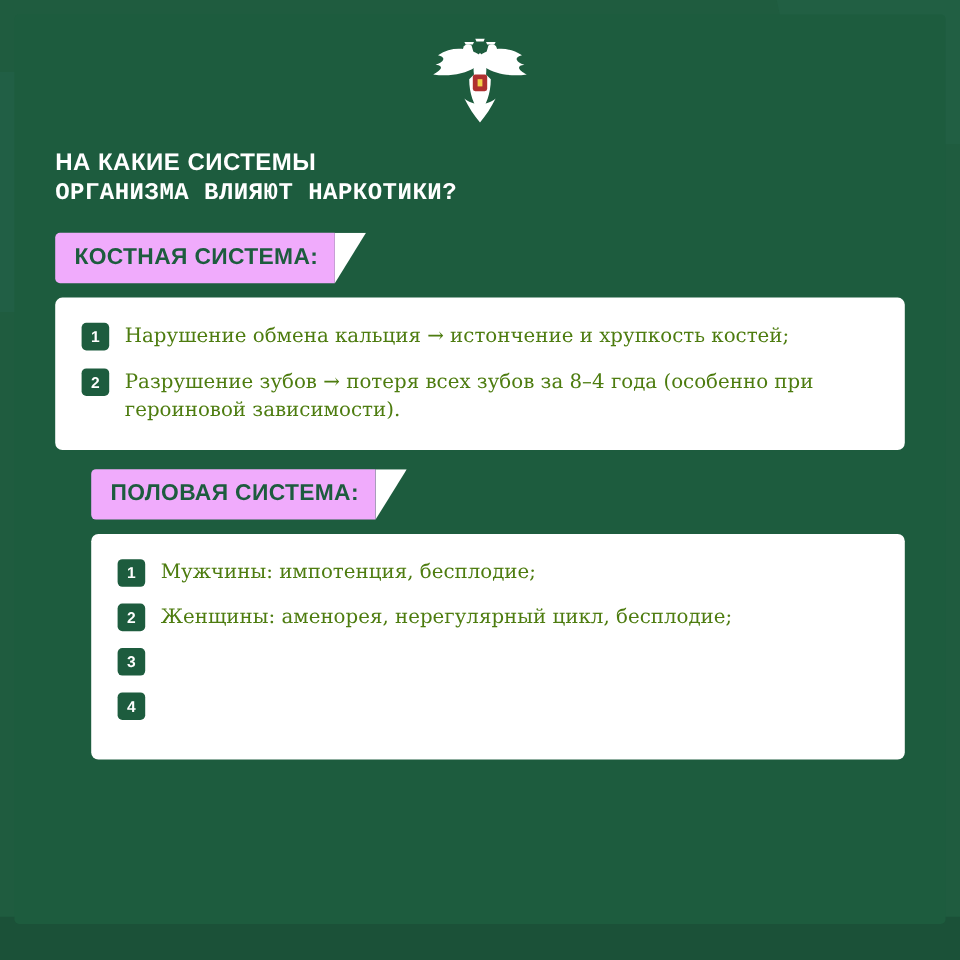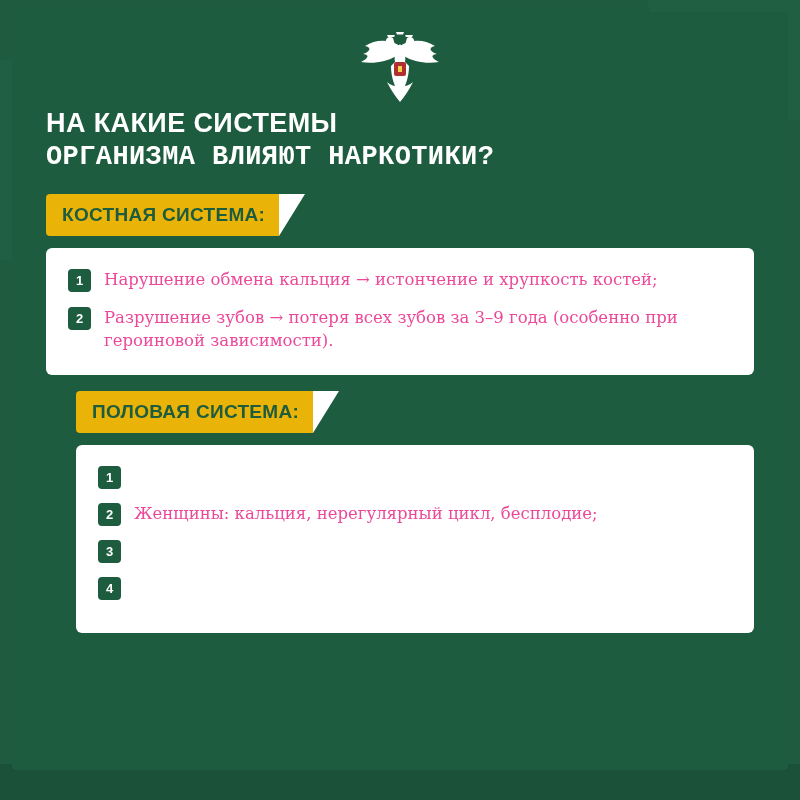--- a/index.html
+++ b/index.html
@@ -55,32 +55,32 @@
   
   .emblem-wrap {
     padding-top: 20px;
     display: flex;
     justify-content: center;
   }
   .emblem { width: 86px; height: 74px; display: block; }
 
   
   .headline {
-    margin-top: 0;
+    margin-top: 18px;
     color: #ffffff;
-    font-size: 27px;
+    font-size: 20px;
     font-weight: bold;
     letter-spacing: .4px;
     line-height: 1.26;
     text-transform: uppercase;
   }
   .headline .l2 { display: block; font-family: Liberation Mono, monospace; }
   .label-wrap { display: flex; align-items: stretch; }
   .label-box {
-    background: #eab308;
+    background: #f0abfc;
     color: #1d5c3e;
     font-size: 19px;
     font-weight: bold;
     letter-spacing: .3px;
     text-transform: uppercase;
     padding: 10px 14px 10px 16px;
     border-top-left-radius: 4px;
     border-bottom-left-radius: 4px;
     display: flex; align-items: center;
   }
@@ -110,21 +110,21 @@
     border-radius: 4px;
     font-size: 13px;
     font-weight: bold;
     display: flex;
     align-items: center;
     justify-content: center;
     margin-right: 13px;
     margin-top: 1px;
   }
   .item-text {
-    color: #ec4899;
+    color: #4d7c0f;
     font-size: 16.5px;
     line-height: 1.42;
     font-family: "DejaVu Serif", serif;
   }
   .sec1 .panel { padding-bottom: 22px; }
   .sec2 { margin-top: 16px; padding-left: 30px; }
   .sec2 .item { margin-bottom: 13px; }
 </style>
 </head>
 <body>
@@ -174,41 +174,42 @@
               </svg>
             </div>
         </div>
         <div class="panel">
           <div class="item">
             <div class="num">1</div>
             <div class="item-text">Нарушение обмена кальция → истончение и хрупкость костей;</div>
           </div>
           <div class="item">
             <div class="num">2</div>
-            <div class="item-text">Разрушение зубов → потеря всех зубов за 3–9 года (особенно при героиновой зависимости).</div>
+            <div class="item-text">Разрушение зубов → потеря всех зубов за 8–4 года (особенно при героиновой зависимости).</div>
           </div>
         </div>
       </div>
 
       <div class="sec2">
         <div class="label-wrap">
           <div class="label-box">ПОЛОВАЯ СИСТЕМА:</div>
           <div class="label-tail" style="background: transparent;">
               <svg width="26" height="42" viewBox="0 0 26 42">
                 <polygon points="0,0 26,0 0,42" fill="#ffffff"></polygon>
               </svg>
             </div>
         </div>
         <div class="panel">
           <div class="item">
             <div class="num">1</div>
+            <div class="item-text">Мужчины: импотенция, бесплодие;</div>
           </div>
           <div class="item">
             <div class="num">2</div>
-            <div class="item-text">Женщины: кальция, нерегулярный цикл, бесплодие;</div>
+            <div class="item-text">Женщины: аменорея, нерегулярный цикл, бесплодие;</div>
           </div>
           <div class="item">
             <div class="num">3</div>
           </div>
           <div class="item">
             <div class="num">4</div>
           </div>
         </div>
       </div>
 

